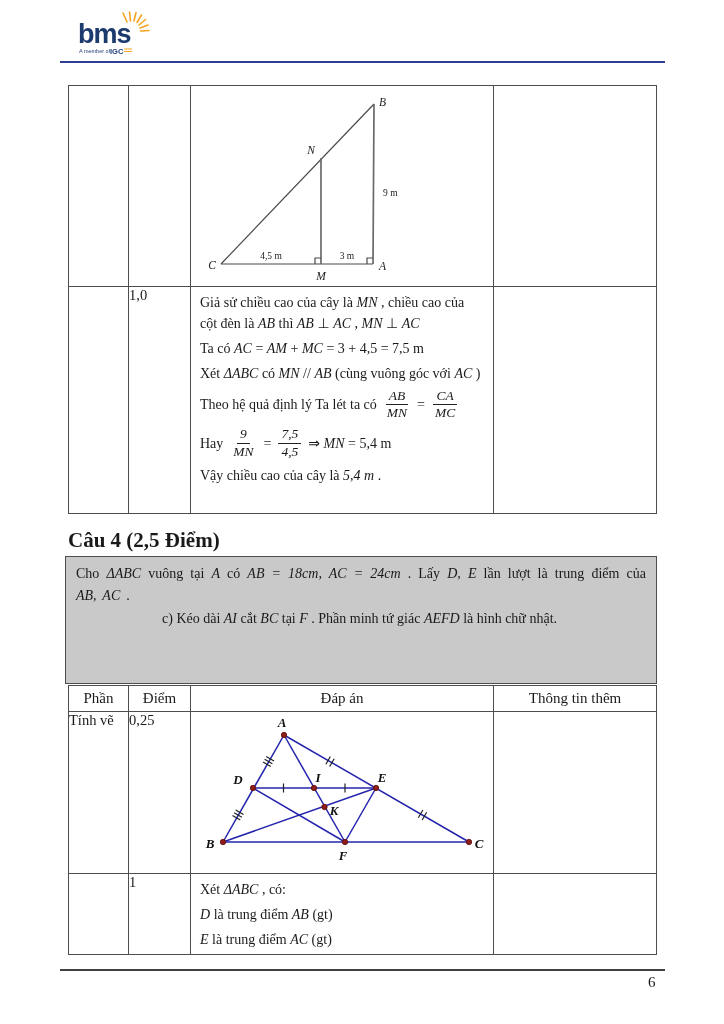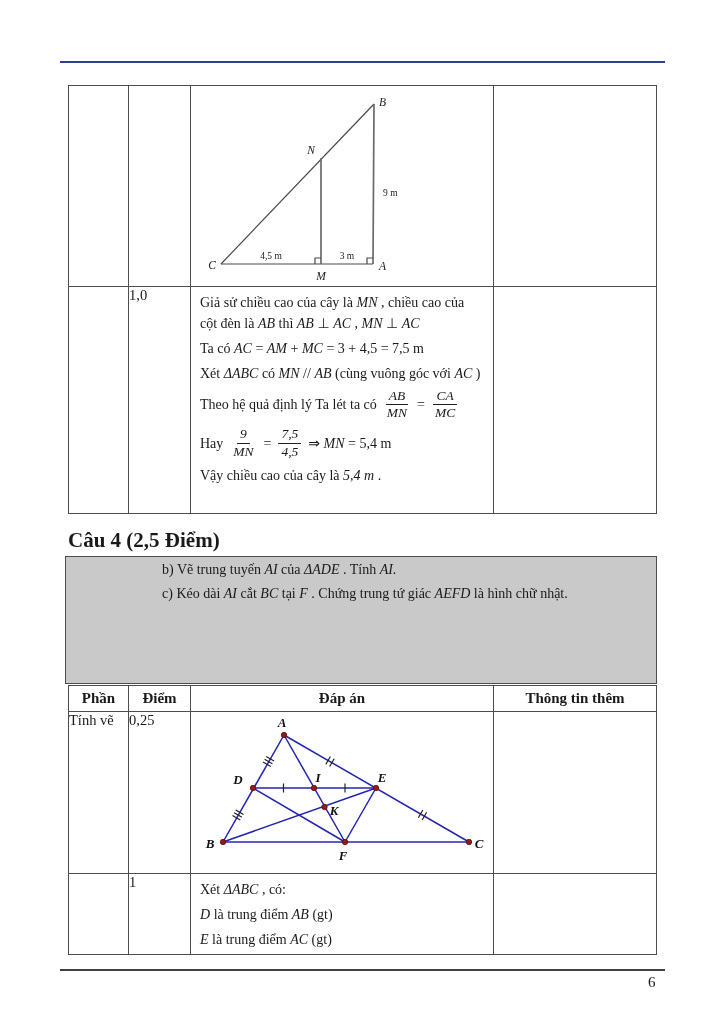--- a/index.html
+++ b/index.html
@@ -18,21 +18,21 @@
   .ray{stroke:#f5a41f;stroke-width:1.6;stroke-linecap:round;}
   .org-bar{stroke:#f5a41f;stroke-width:1;}
   .header-rule{position:absolute;left:60px;top:61px;width:605px;height:2px;background:#2e3f92;}
 
   
   table.grid{border-collapse:collapse;table-layout:fixed;}
   table.grid td{border:1px solid #4d4d4d;padding:0;vertical-align:top;overflow:hidden;box-sizing:border-box;}
   .t1{position:absolute;left:68px;top:85px;}
   .t2{position:absolute;left:68px;top:685px;}
   td.center-mid{vertical-align:middle;font-size:14.5px;}
-  .t2 tr.head td{font-weight:bold;text-align:center;vertical-align:middle;font-size:15px;height:26px;}
+  .t2 tr.head td{font-weight:normal;text-align:center;vertical-align:middle;font-size:15px;height:26px;}
 
   .anscell{padding:5px 9px 0 9px;font-size:14px;line-height:1.5;}
   .anscell p{margin:0 0 4px 0;}
   .mi{font-style:italic;}
   .eq{display:flex;align-items:center;gap:7px;margin:3px 0 5px 0;}
   .frac{display:inline-flex;flex-direction:column;align-items:center;font-style:italic;line-height:1.2;font-size:13.5px;}
   .frac .fnum{border-bottom:1.2px solid #222;padding:0 3px;}
   .frac .fden{padding:0 3px;}
 
   
@@ -55,20 +55,38 @@
 
   
   .footer-rule{position:absolute;left:60px;top:969px;width:605px;height:2px;background:#404040;}
   .page-num{position:absolute;left:648px;top:974px;font-size:15px;}
 </style>
 </head>
 <body>
 
 <div class="page">
 
+  <div class="logo">
+    <svg width="90" height="50" viewBox="0 0 90 50">
+      <g>
+        <line class="ray" x1="51" y1="12" x2="47" y2="3"></line>
+        <line class="ray" x1="54.5" y1="11" x2="53.5" y2="2"></line>
+        <line class="ray" x1="58" y1="11" x2="60" y2="2.5"></line>
+        <line class="ray" x1="61" y1="12.5" x2="65.5" y2="5"></line>
+        <line class="ray" x1="63" y1="15" x2="69.5" y2="9.5"></line>
+        <line class="ray" x1="64" y1="18" x2="72" y2="15"></line>
+        <line class="ray" x1="64.5" y1="21" x2="73" y2="20.5"></line>
+      </g>
+      <text class="brand-t" x="2" y="33">bms</text>
+      <text class="member-t" x="3" y="43">A member of</text>
+      <text class="org-t" x="34" y="44">IGC</text>
+      <line class="org-bar" x1="48" y1="39" x2="56" y2="39"></line>
+      <line class="org-bar" x1="48" y1="41.5" x2="56" y2="41.5"></line>
+    </svg>
+  </div>
   <div class="header-rule"></div>
 
   <table class="grid t1">
     <colgroup>
         <col style="width:60px">
         <col style="width:62px">
         <col style="width:302px">
         <col style="width:163px">
       </colgroup>
     <tbody>
@@ -133,22 +151,22 @@
         </div>
       </td>
       <td></td>
     </tr>
   </tbody>
     </table>
 
   <div class="q4-heading">Câu 4 (2,5 Điểm)</div>
 
   <div class="q4-box">
-    <p class="item"><span>b) Vẽ trung tuyến </span><span class="mi">AI</span><span>  của </span><span class="mi">ΔADE</span><span> . Tính </span><span class="mi">AI.</span></p>
-    <p class="item"><span>c) Kéo dài </span><span class="mi">AI</span><span>  cắt </span><span class="mi">BC</span><span>  tại </span><span class="mi">F</span><span> . Chứng trung tứ giác </span><span class="mi">AEFD</span><span>  là hình chữ nhật.</span></p>
+    <p class="stmt"><span>Cho </span><span class="mi">ΔABC</span><span>  vuông tại </span><span class="mi">A</span><span>  có </span><span class="mi">AB = 18cm, AC = 24cm</span><span> .  Lấy </span><span class="mi">D, E</span><span>  lần lượt là trung điểm của </span><span class="mi">AB, AC</span><span> .</span></p>
+    <p class="item"><span>c) Kéo dài </span><span class="mi">AI</span><span>  cắt </span><span class="mi">BC</span><span>  tại </span><span class="mi">F</span><span> . Phần minh tứ giác </span><span class="mi">AEFD</span><span>  là hình chữ nhật.</span></p>
   </div>
 
   <table class="grid t2">
     <colgroup>
         <col style="width:60px">
         <col style="width:62px">
         <col style="width:302px">
         <col style="width:163px">
       </colgroup>
     <tbody>

